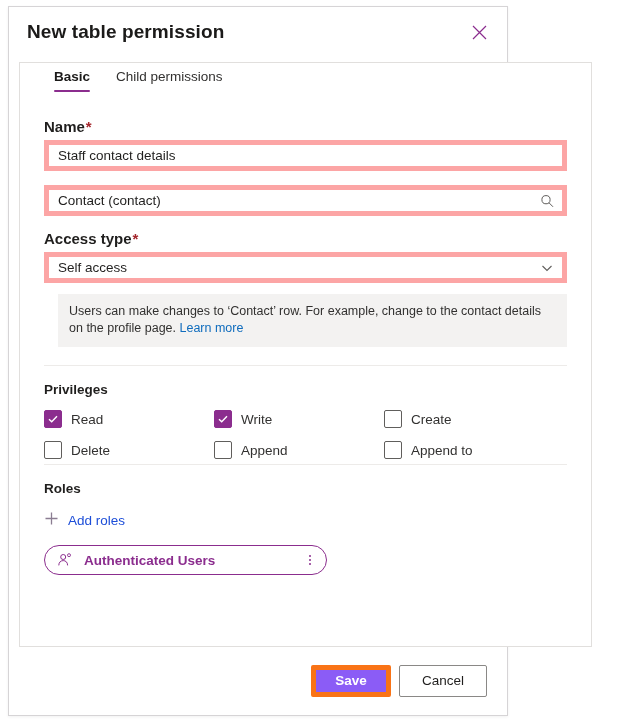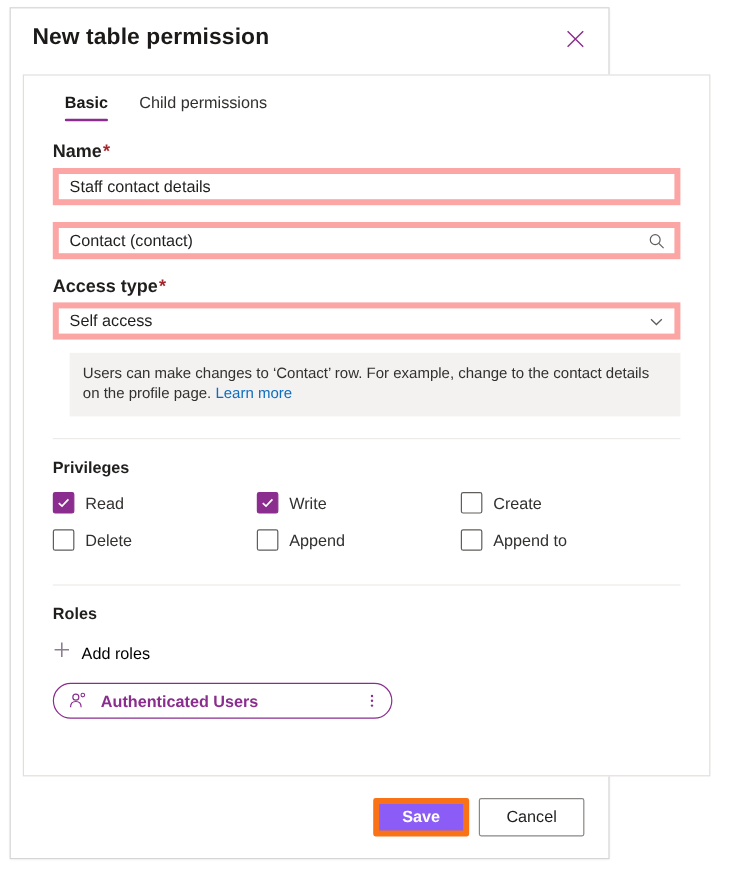--- a/index.html
+++ b/index.html
@@ -51,21 +51,21 @@
     position: absolute;
     left: 10px; top: 55px;
     width: 573px; height: 585px;
     border: 1px solid #e1dfdd;
     background: #ffffff;
     overflow: hidden;
   }
 
   .tabs {
     display: flex;
-    align-items: flex-end;
+    align-items: flex-start;
     height: 41px;
     padding: 0 24px;
     gap: 6px;
   }
   .tab {
     position: relative;
     font-size: 13.5px;
     color: #323130;
     padding: 6px 10px 11px 10px;
     cursor: pointer;
@@ -159,21 +159,21 @@
     font-weight: 600;
     color: #201f1e;
     margin-bottom: 13px;
   }
 
   
   .priv-grid {
     display: grid;
     grid-template-columns: 170px 170px 170px;
     row-gap: 13px;
-    margin-bottom: 28px;
+    margin-bottom: 5px;
   }
   .cb-row {
     display: flex;
     align-items: center;
     gap: 9px;
     cursor: pointer;
   }
   .cb-box {
     width: 18px; height: 18px;
     border: 1px solid #605e5c;
@@ -199,21 +199,21 @@
   .add-roles {
     display: inline-flex;
     align-items: center;
     gap: 9px;
     cursor: pointer;
     margin-bottom: 13px;
     padding: 2px 0;
   }
   .add-roles-label {
     font-size: 13.5px;
-    color: #000000;
+    color: #1d4ed8;
   }
 
   .chip {
     display: inline-flex;
     align-items: center;
     height: 30px;
     border: 1px solid #8b2d8e;
     border-radius: 16px;
     padding: 0 4px 0 12px;
     background: #ffffff;

